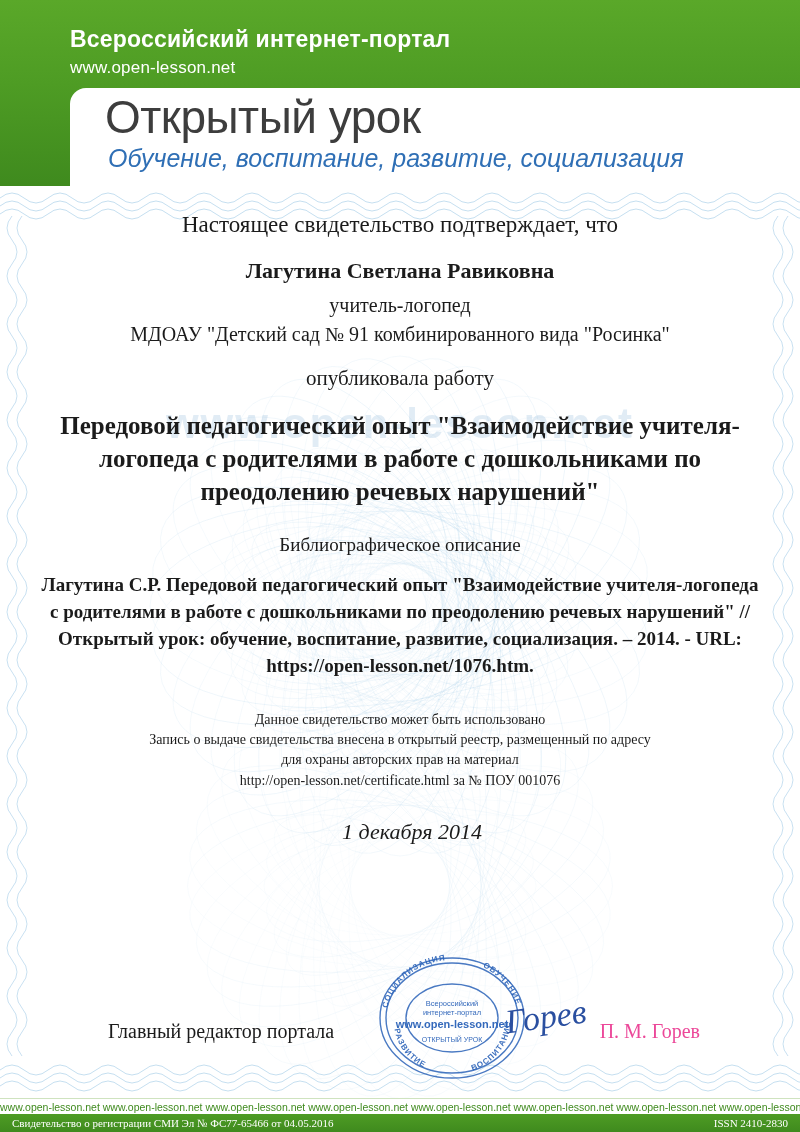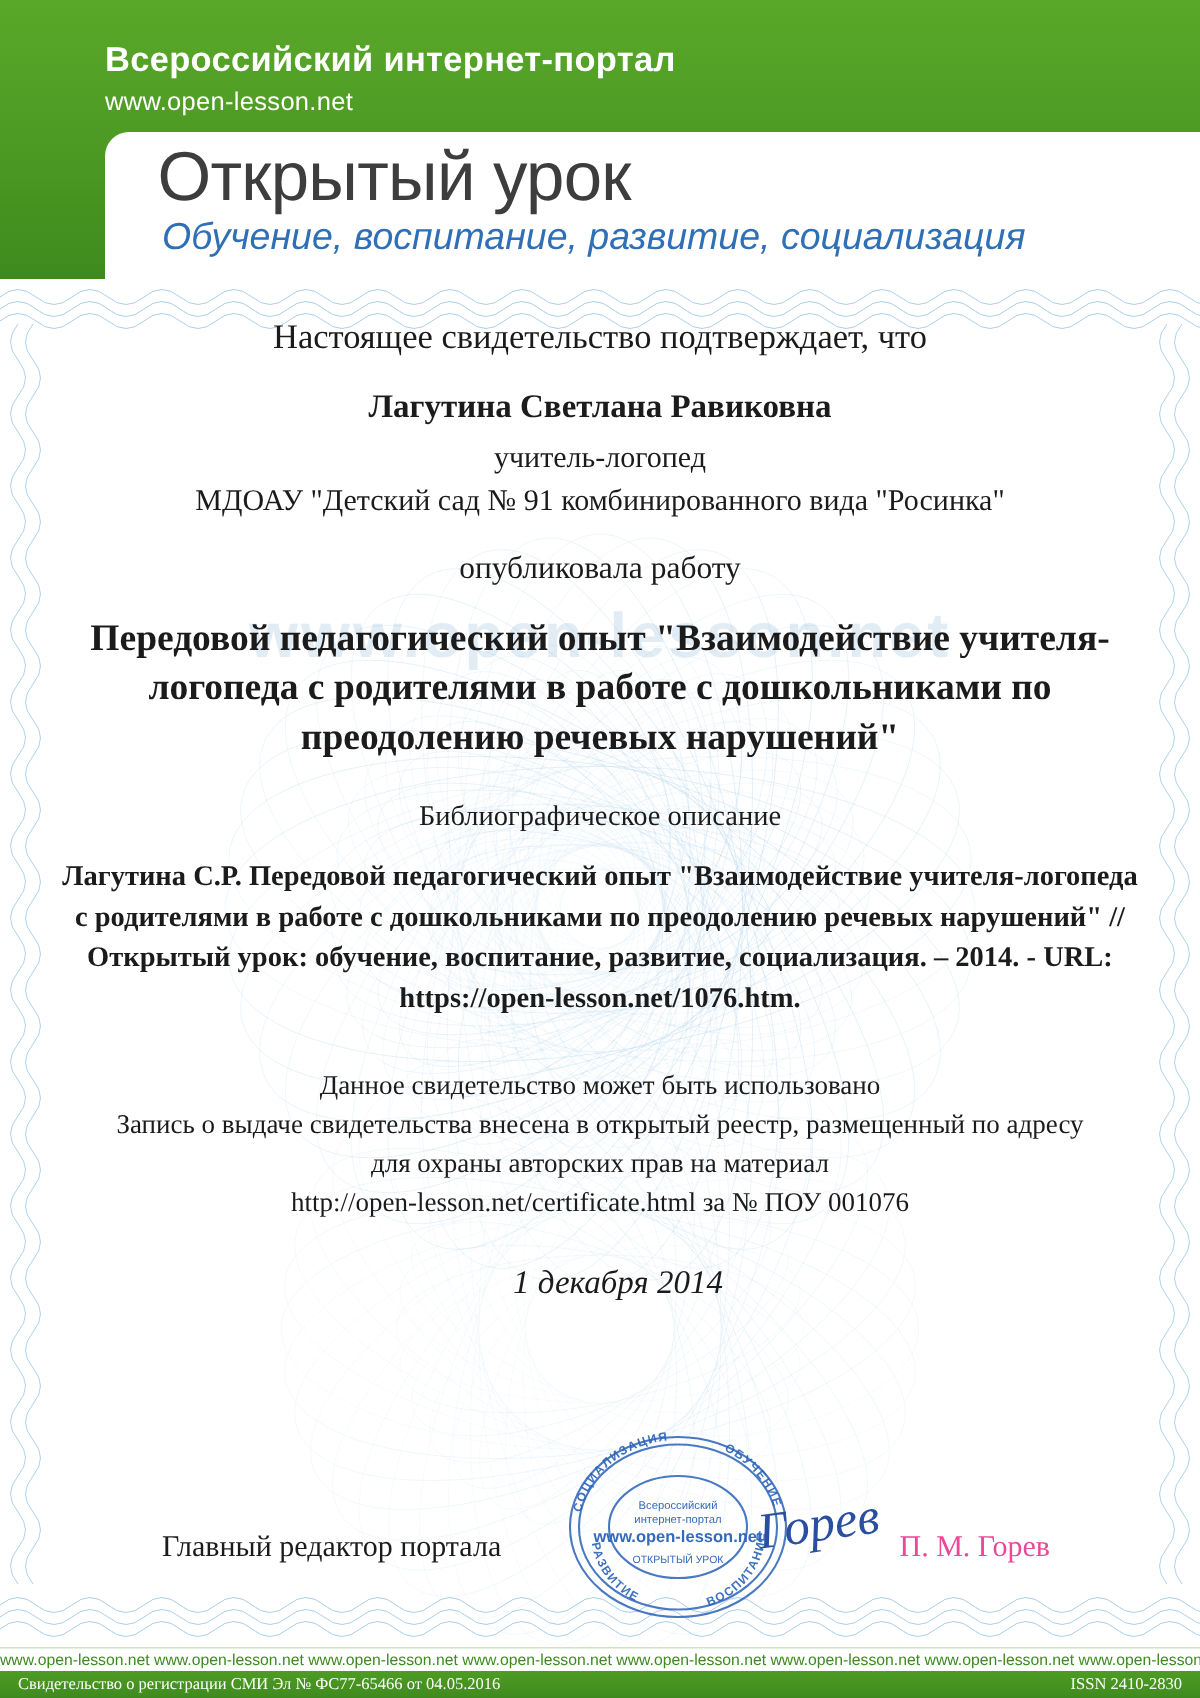--- a/index.html
+++ b/index.html
@@ -143,21 +143,21 @@
   }
   .biblio-text {
     margin-top: 16px;
     font-size: 19px;
     font-weight: bold;
     line-height: 1.42;
     padding: 0 40px;
   }
   .notice {
     margin-top: 30px;
-    font-size: 18px;
+    font-size: 14px;
     line-height: 1.45;
   }
   .date {
     margin-top: 28px;
     font-size: 22px;
     font-style: italic;
     padding-left: 24px;
   }
 
   

